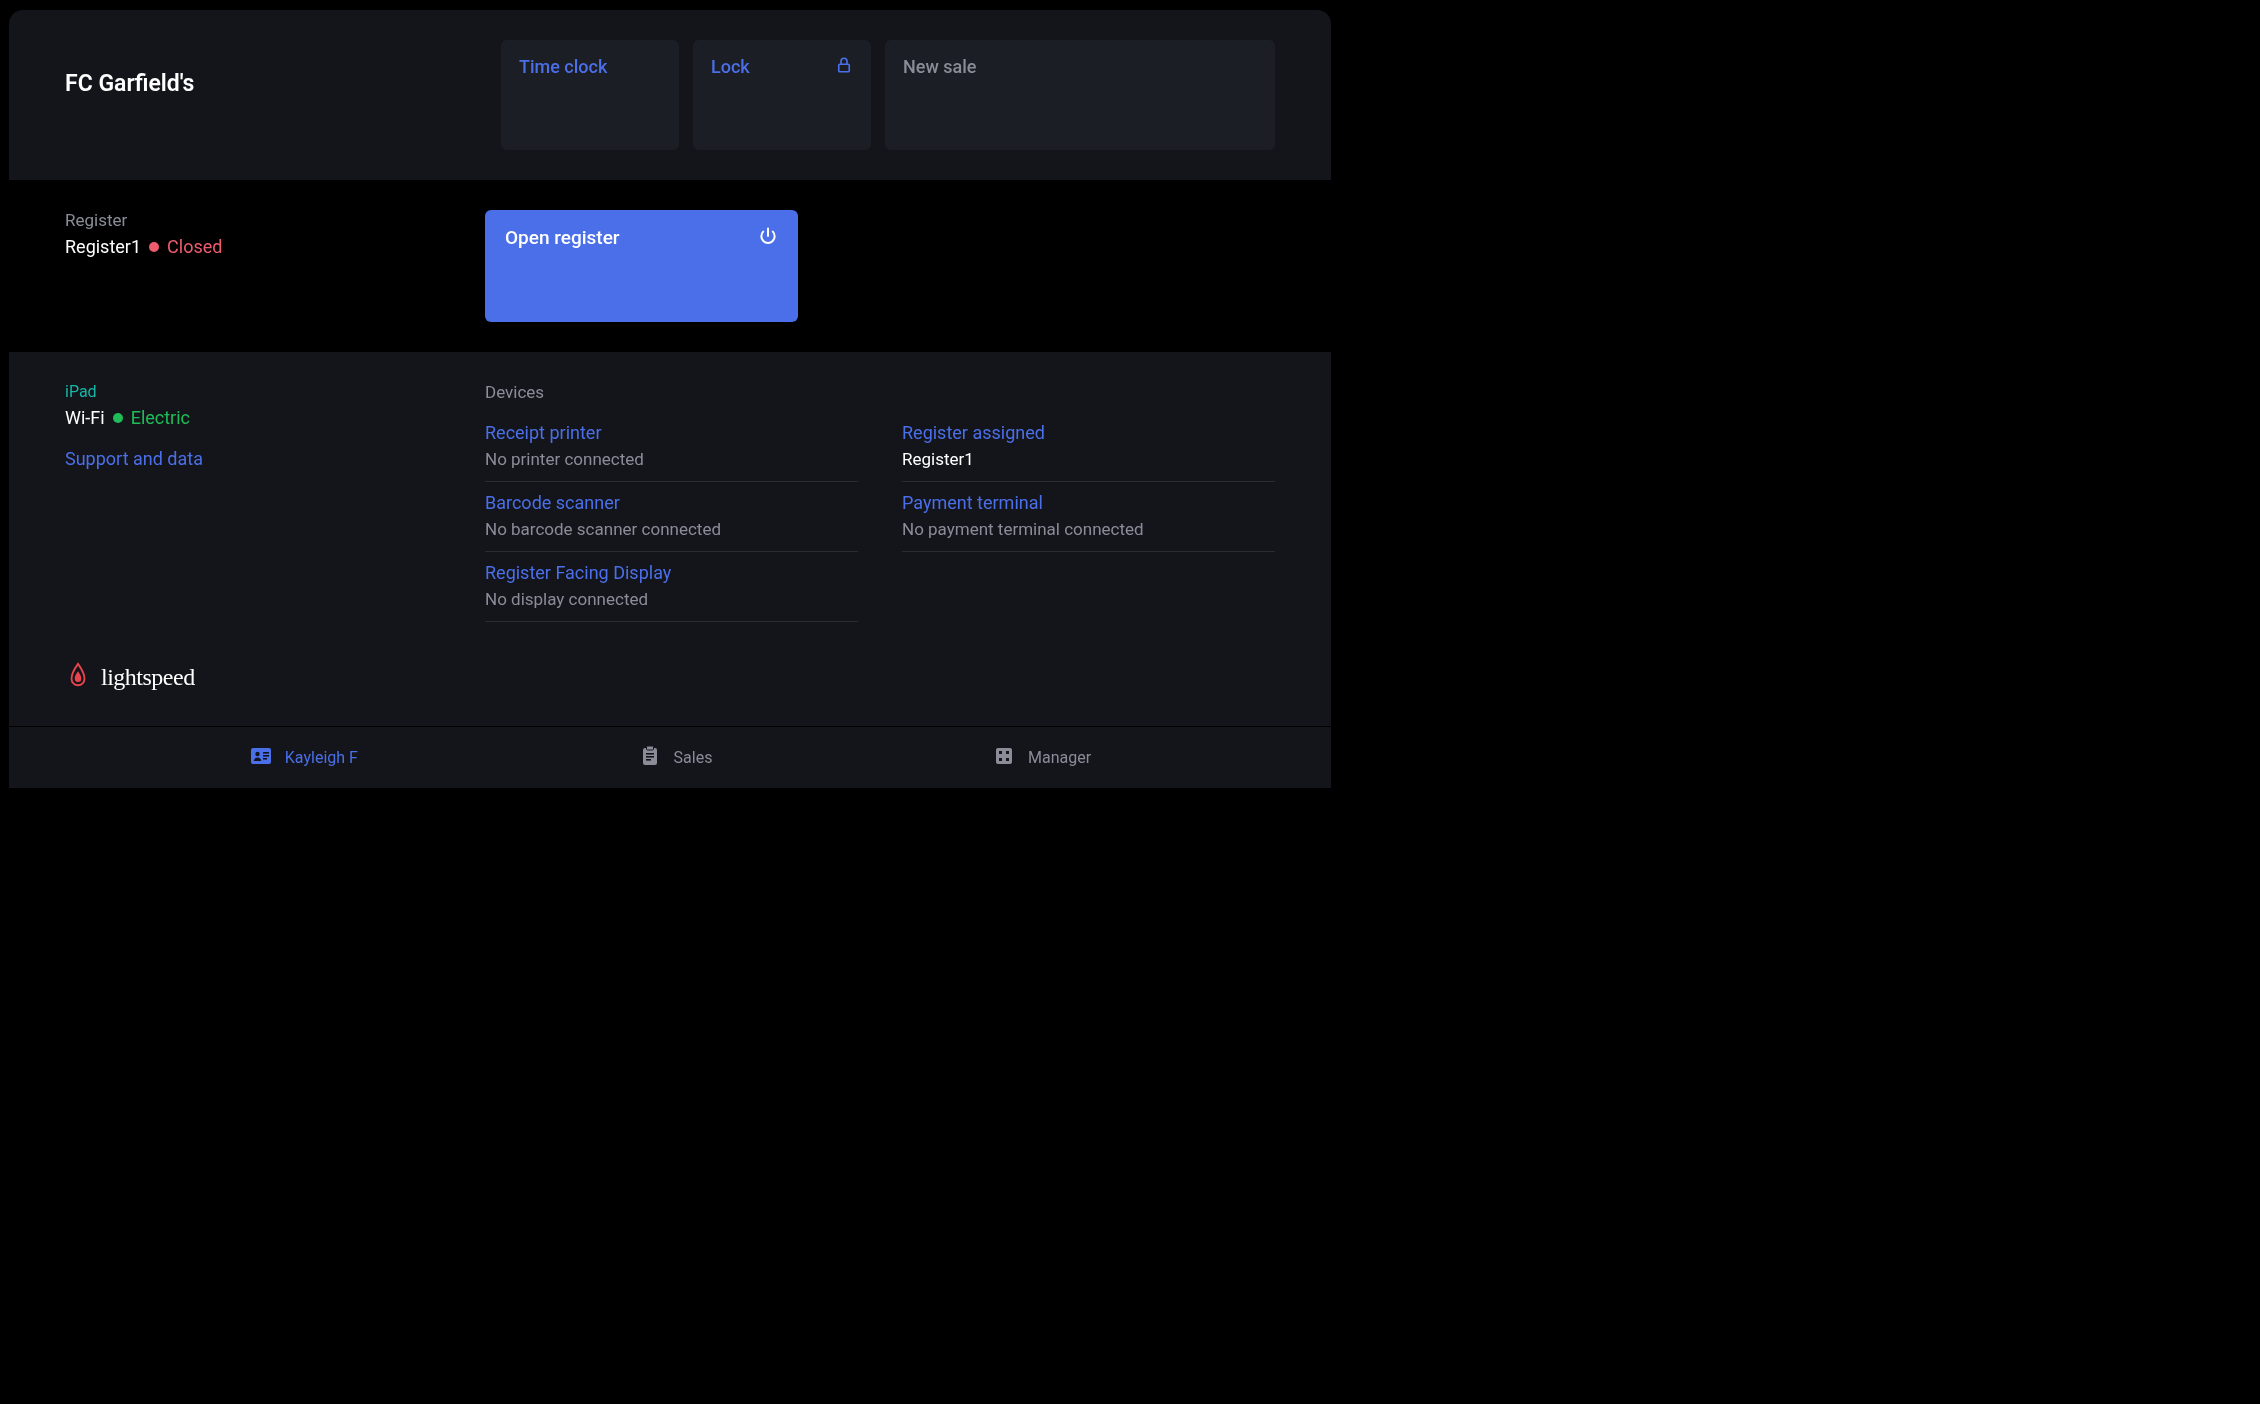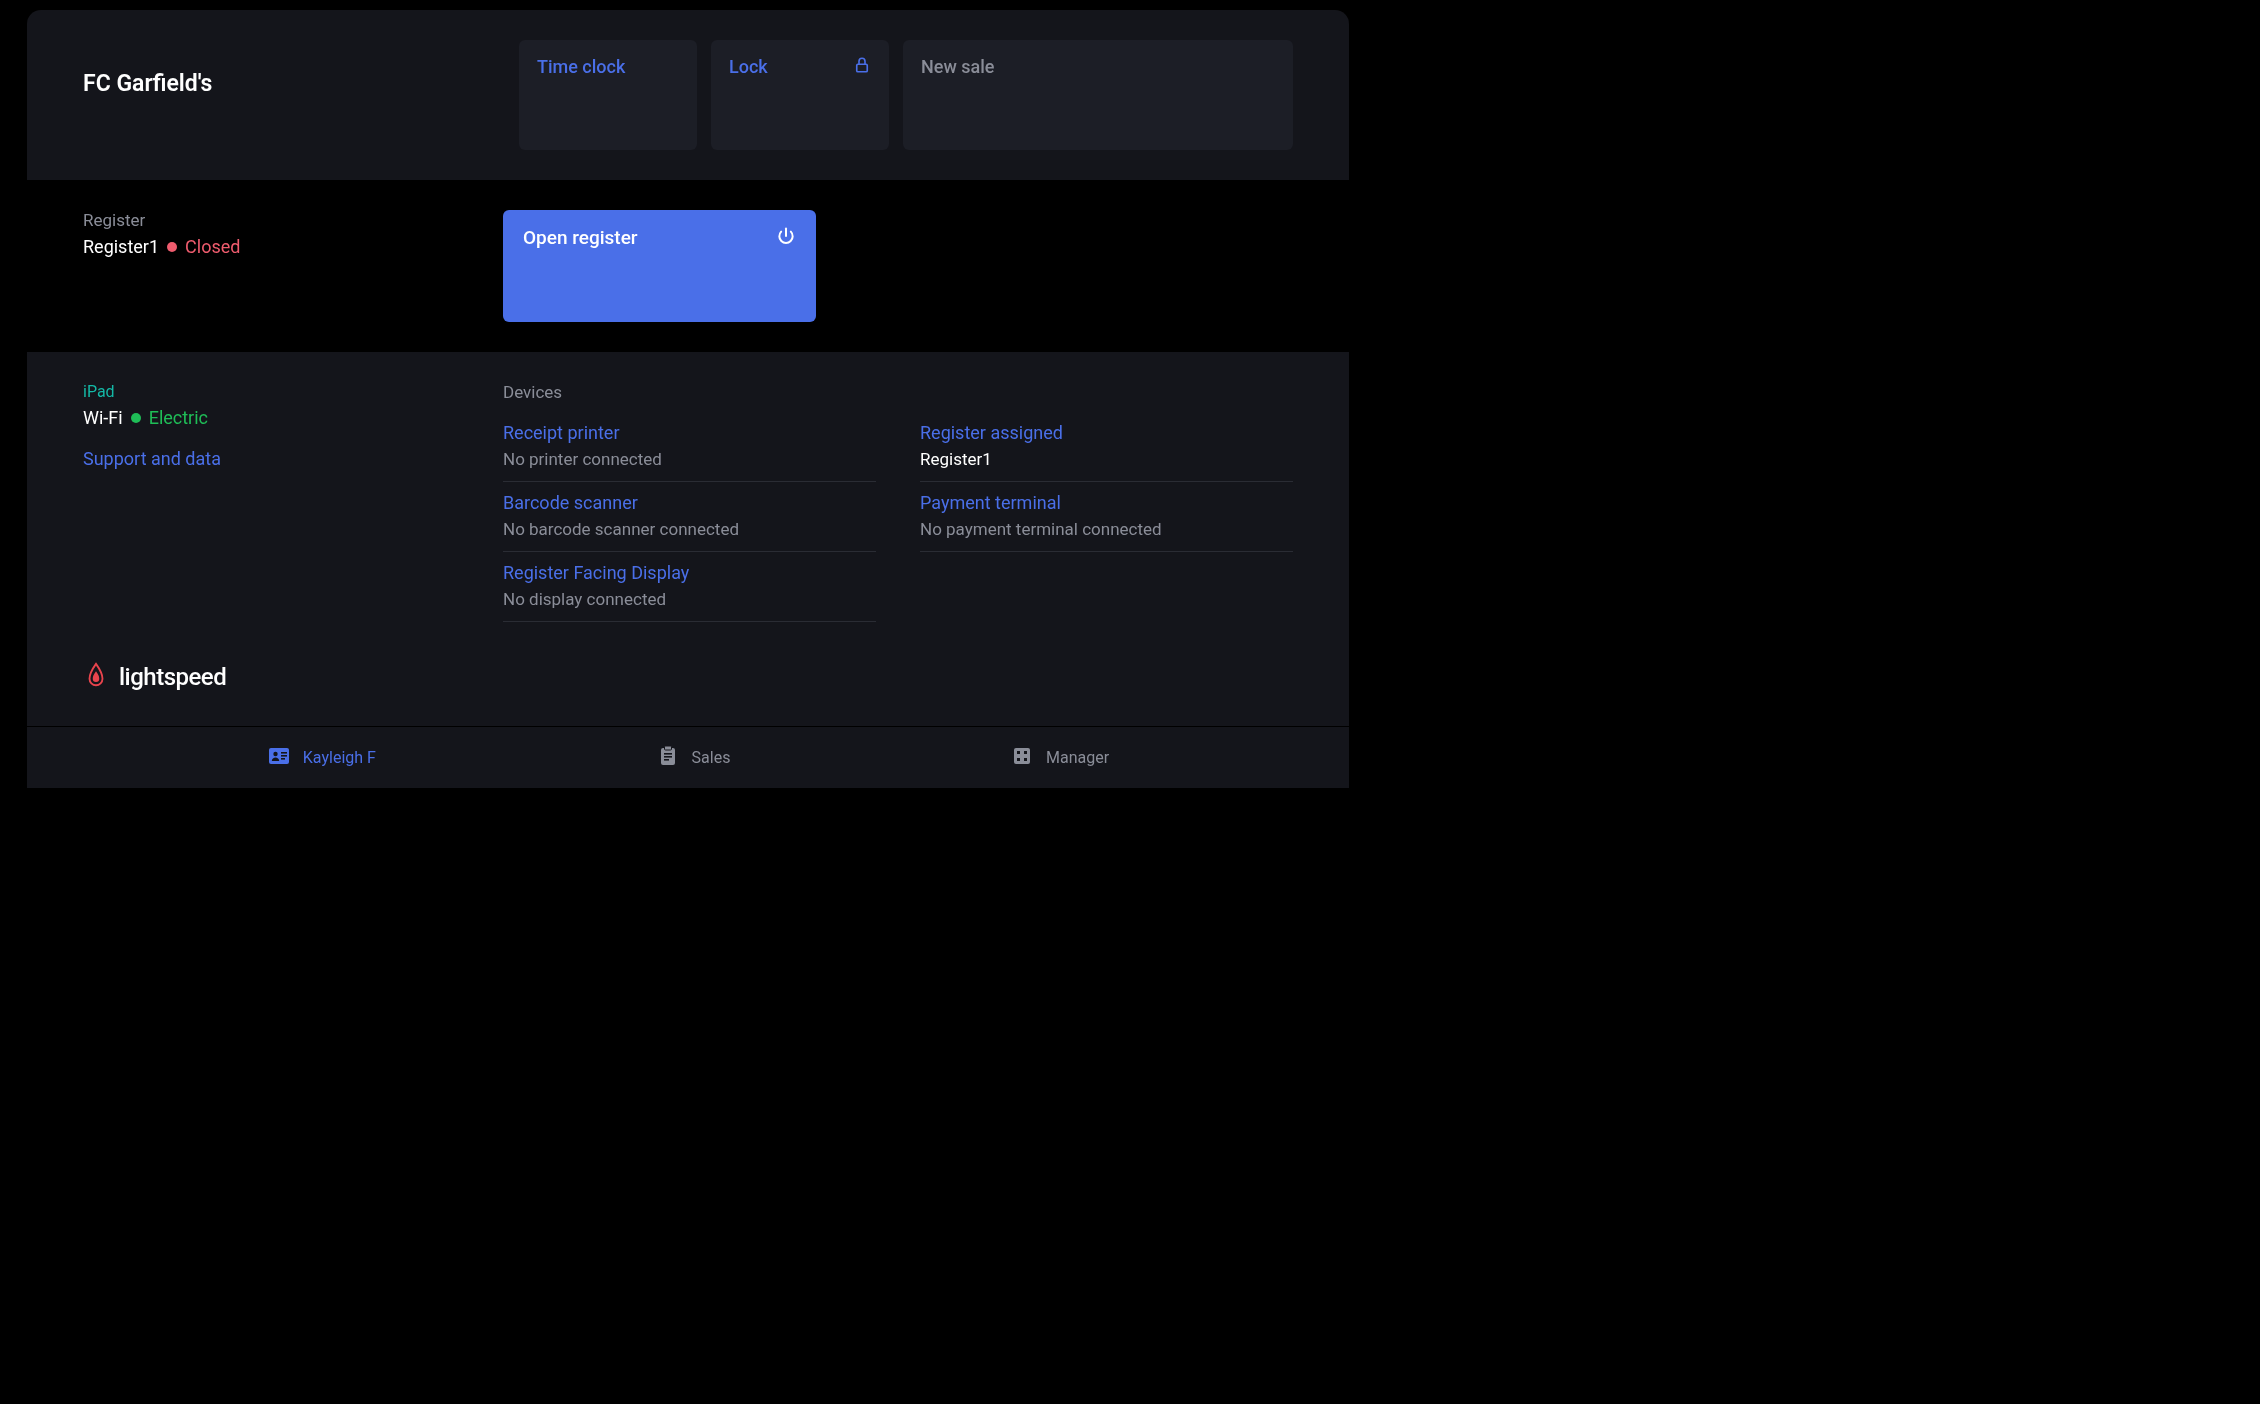--- a/index.html
+++ b/index.html
@@ -6,21 +6,21 @@
     body {
       background: #000;
       font-family: -apple-system, BlinkMacSystemFont, 'Segoe UI', Roboto, sans-serif;
       color: #fff;
       width: 1356px;
       height: 842px;
       position: relative;
     }
     .app {
       position: absolute;
-      left: 27px;
+      left: 9px;
       top: 10px;
       width: 1322px;
       height: 815px;
       background: #000;
       border-radius: 14px;
       overflow: hidden;
     }
 
     
     .header {
@@ -106,21 +106,21 @@
     .dev-heading { color: #8a8d98; font-size: 17px; margin-bottom: 10px; }
     .dev-block { border-bottom: 1px solid #2a2c34; padding: 10px 0 12px 0; }
     .dev-block:first-of-type { border-top: 1px solid #2a2c34; }
     .dev-title { color: #4a6fe8; font-size: 18px; margin-bottom: 6px; cursor: pointer; }
     .dev-status { color: #8a8d98; font-size: 17px; }
     .dev-value { color: #fff; font-size: 17px; }
 
     
     .logo-row { display: flex; align-items: center; gap: 10px; margin-top: 40px; }
     .logo-mark { width: 26px; height: 26px; }
-    .logo-text { font-size: 24px; font-weight: 500; letter-spacing: -0.5px; }
+    .logo-text { font-size: 24px; font-weight: 500; letter-spacing: -0.5px; font-family: Liberation Serif, serif; }
 
     
     .bottom-nav {
       background: #14151b;
       border-top: 1px solid #000;
       height: 62px;
       display: flex;
       align-items: center;
       justify-content: space-around;
       padding: 0 100px;

